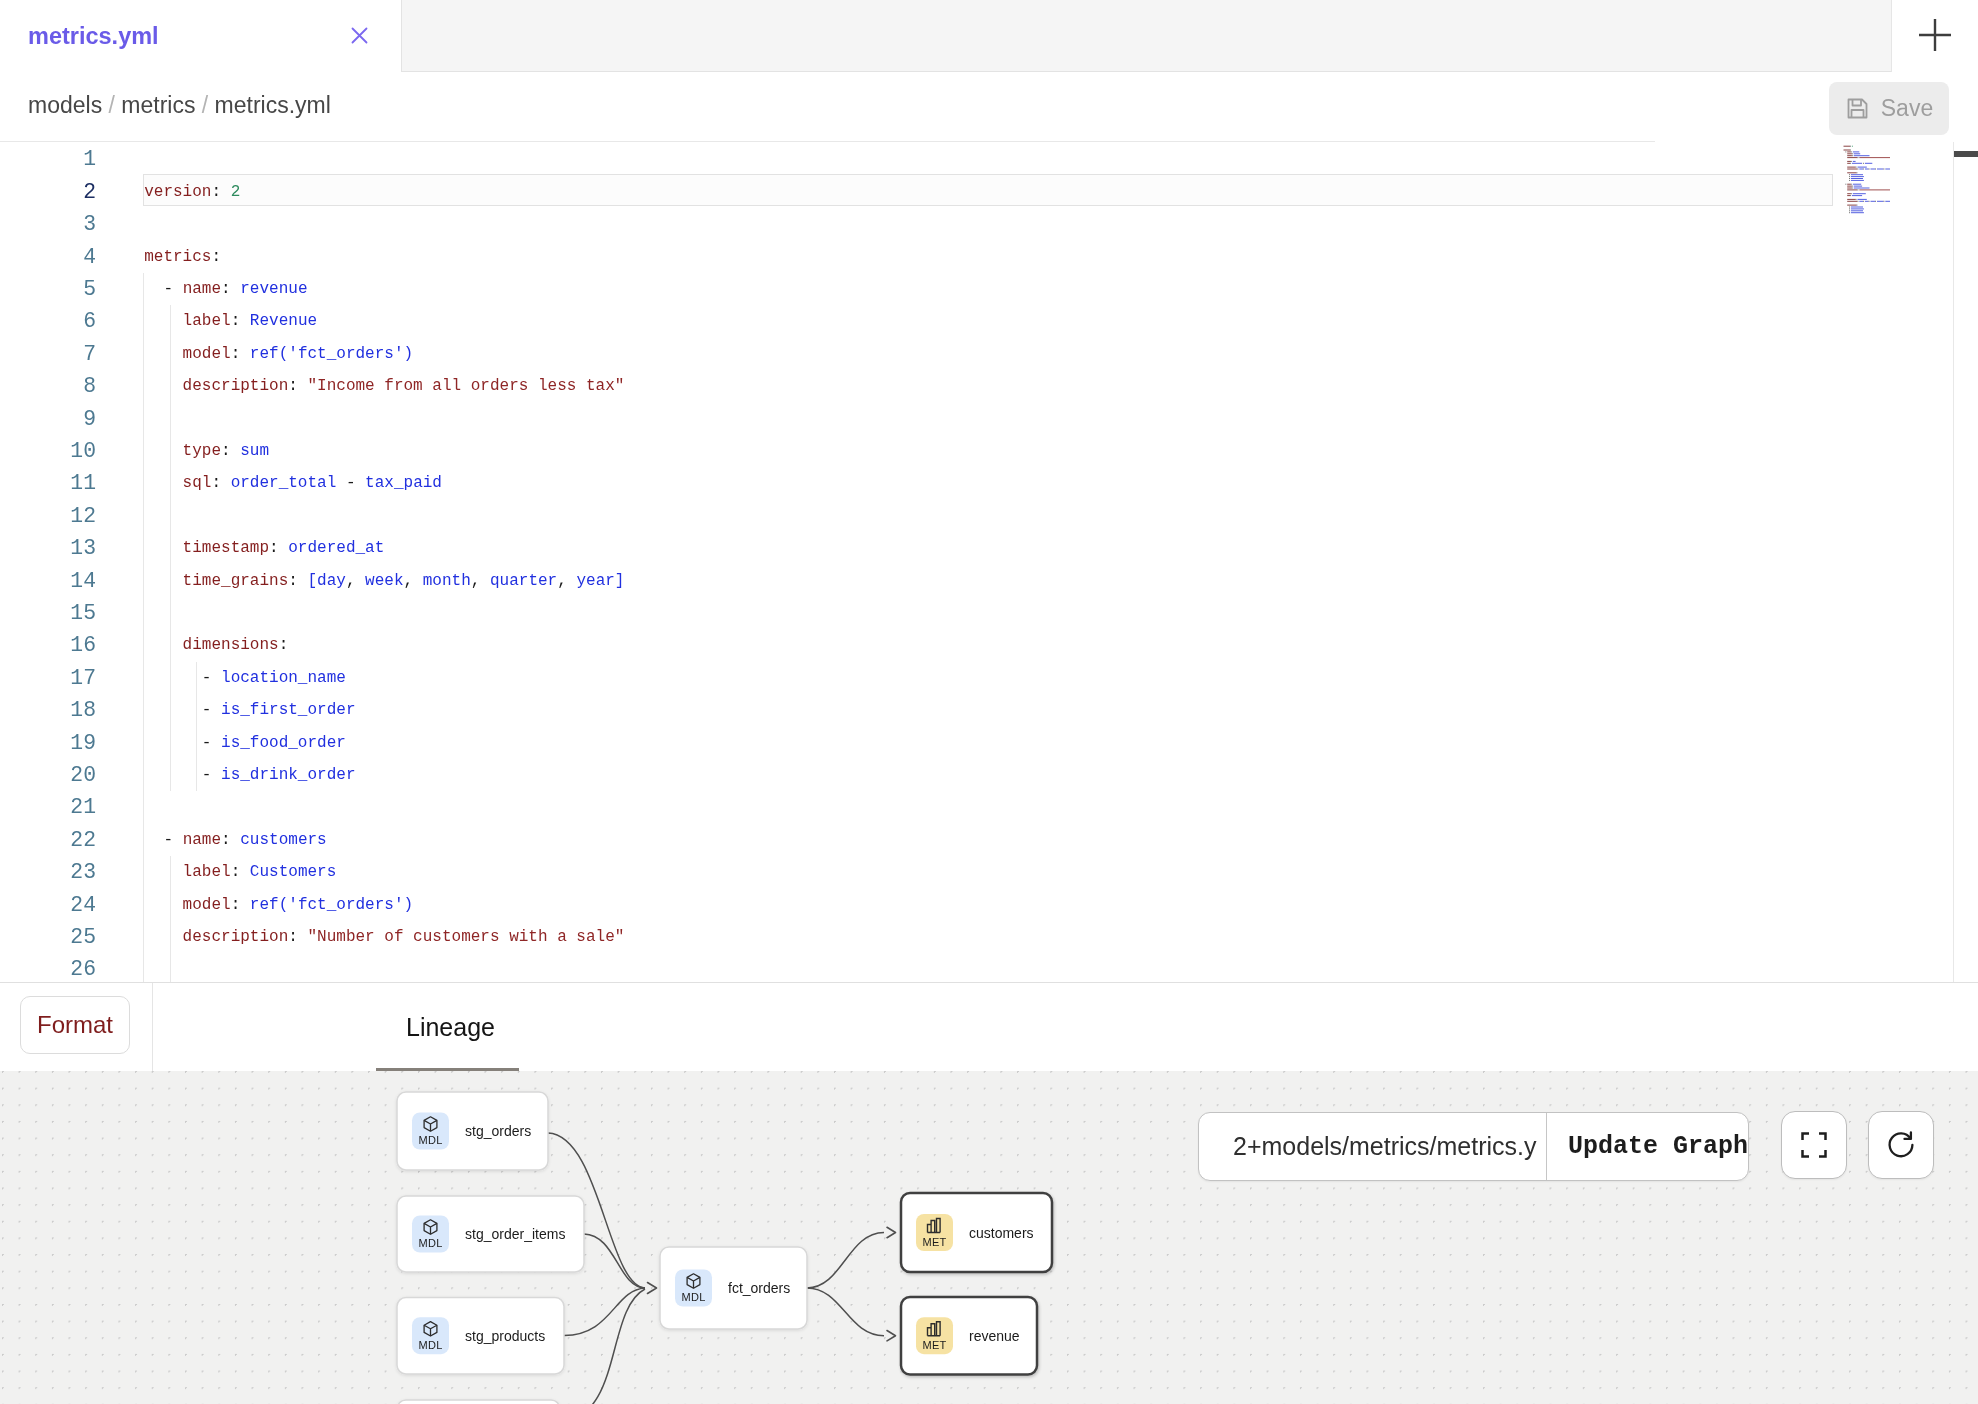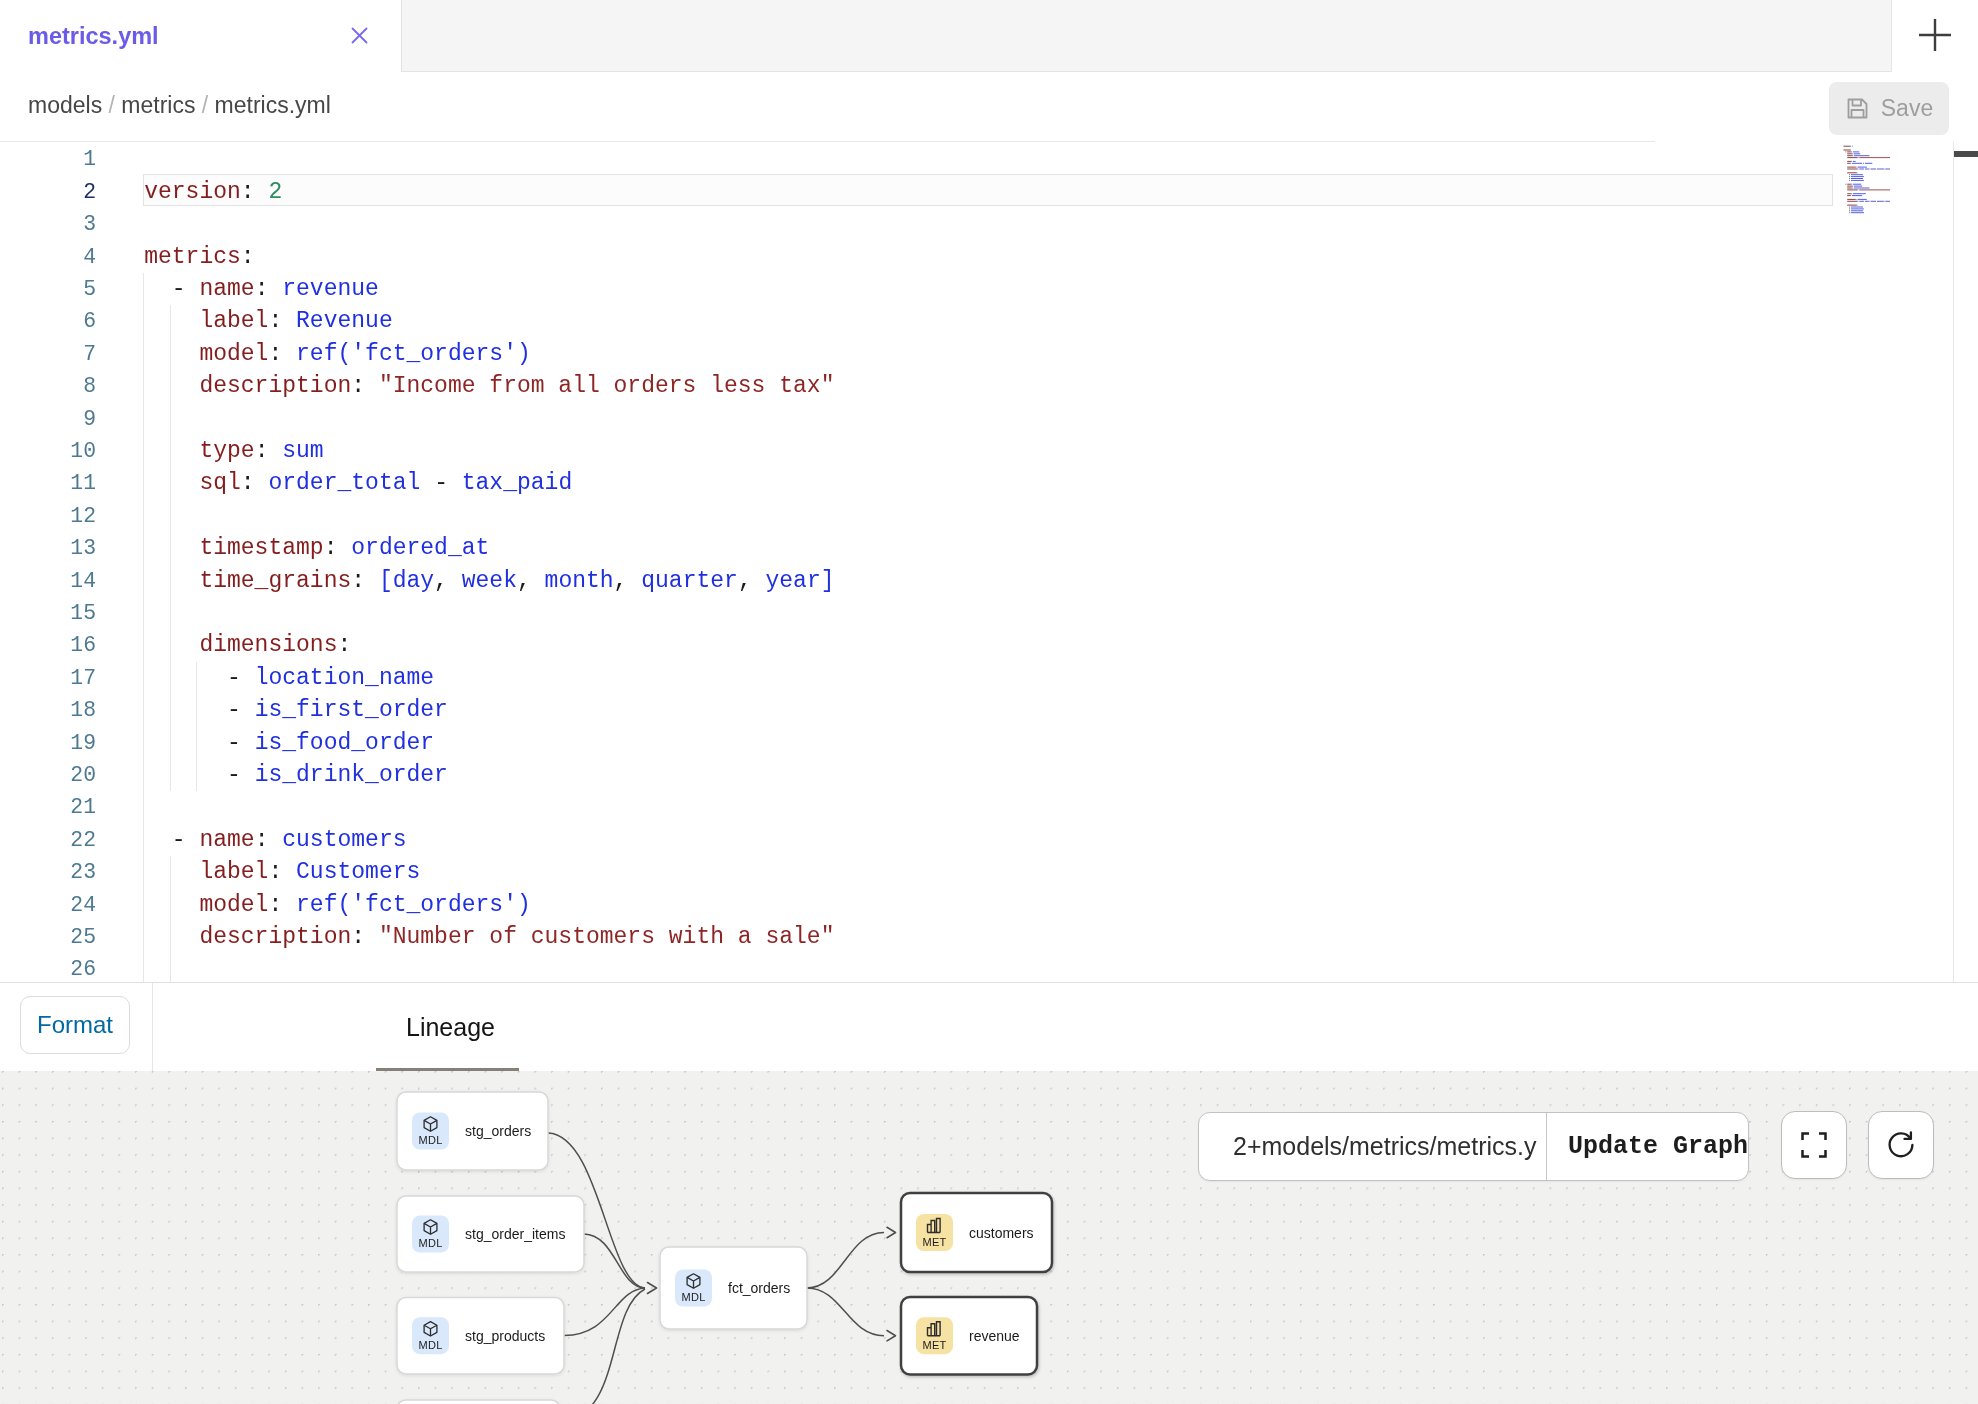--- a/index.html
+++ b/index.html
@@ -23,31 +23,31 @@
   color:#9e9e9e; font-size:23px; }
 
 .editor { position:absolute; left:0; top:142px; width:1978px; height:840px; background:#fff; overflow:hidden; }
 .ig { position:absolute; width:1px; background:#e7e7e7; }
 .activeline { position:absolute; left:143px; top:31.6px; width:1690px; height:32.2px;
   background:#fcfcfc; border:1px solid #e2e2e2; }
 .gn { position:absolute; left:20px; width:76px; text-align:right; font-family:"Liberation Mono",monospace;
   font-size:21.38px; line-height:32.4px; color:#4d7991; }
 .gn.act { color:#1d2f63; }
 .cl { position:absolute; left:144.2px; white-space:pre; font-family:"Liberation Mono",monospace;
-  font-size:23px; line-height:32.4px; letter-spacing:0.002px; }
+  font-size:16px; line-height:32.4px; letter-spacing:0.002px; }
 .tk { color:#841e1e; } .tp { color:#1a1a1a; } .tv { color:#2130df; }
 .ts { color:#8f2626; } .tn { color:#2e8b5e; } .tw { color:#000; }
 .mmborder { position:absolute; left:1953px; top:0; width:1px; height:840px; background:#e8e8e8; }
 .sthumb { position:absolute; left:1954px; top:9px; width:24px; height:6px; background:#4a4a4a; }
 
 .toolbar { position:absolute; left:0; top:982px; width:1978px; height:89px; background:#fff;
   border-top:1px solid #e0e0e0; }
 .formatbtn { position:absolute; left:20px; top:13px; width:110px; height:58px; border:1.5px solid #dcdcdc;
   border-radius:10px; display:flex; align-items:center; justify-content:center;
-  font-size:24px; color:#0369a1; background:#fff; }
+  font-size:24px; color:#7f1d1d; background:#fff; }
 .tsep { position:absolute; left:152px; top:0; width:1px; height:89px; background:#e5e5e5; }
 .ttab { position:absolute; top:0; height:89px; display:flex; align-items:center; font-size:25px; color:#141414; }
 .underline { position:absolute; left:376px; top:85px; width:143px; height:4px; background:#85807a; }
 .copilot { position:absolute; left:1728px; top:13px; width:230px; height:60px; border:1px solid #e0e0df;
   background:#f8f8f7; border-radius:10px; display:flex; align-items:center; padding-left:14px; gap:12px; }
 .copilot .txt { font-size:26px; color:#b2afab; }
 
 .panel { position:absolute; left:0; top:1071px; width:1978px; height:333px; background:#f1f1f0;
   background-image:radial-gradient(circle 1.05px at 1.6px 1.6px, #cbcbcb 98%, transparent);
   background-size:16.65px 16.65px; background-position:1px 15.7px; }

